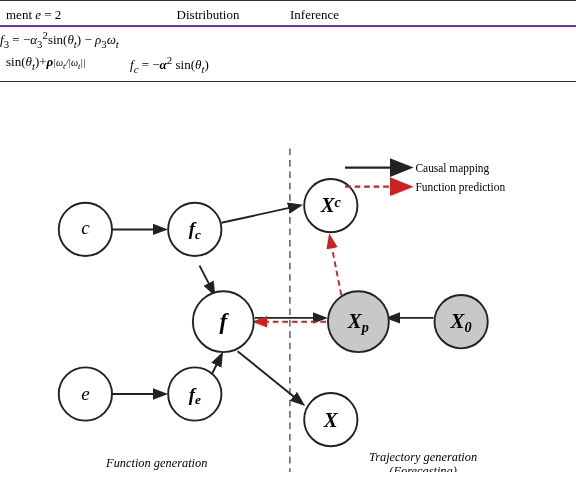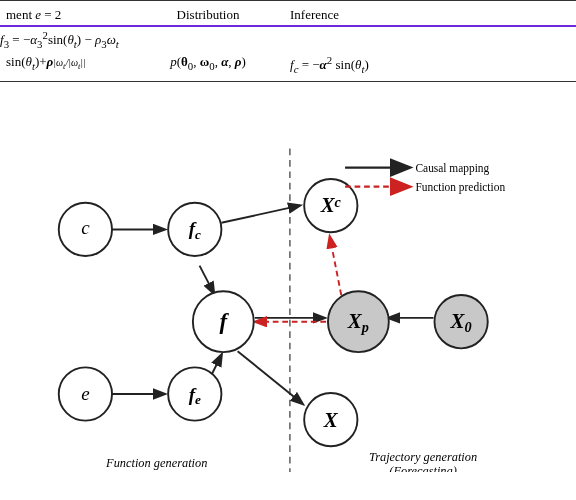--- a/index.html
+++ b/index.html
@@ -67,23 +67,20 @@
     <div class="col-inf">Inference</div>
   </div>
   <div class="table-row">
     <div class="col-inf">
       <i>f</i><sub>3</sub> = −<i>α</i><sub>3</sub><sup>2</sup>sin(<i>θ<sub>t</sub></i>) − <i>ρ</i><sub>3</sub><i>ω<sub>t</sub></i>
     </div>
   </div>
   <div class="table-row">
     <div class="col-env">
       sin(<i>θ<sub>t</sub></i>)+<b><i>ρ</i></b><sub style="font-size:10px"></sub><i style="font-size:10px">|ω<sub>t</sub>/|ω<sub>t</sub>||</i>
-    </div>
-    <div class="col-dist">
-      <i>p</i>(<b>θ</b><sub>0</sub>, <b>ω</b><sub>0</sub>, <b><i>α</i></b>, <b><i>ρ</i></b>)
     </div>
     <div class="col-inf">
       <i>f<sub>c</sub></i> = −<b><i>α</i></b><sup>2</sup> sin(<i>θ<sub>t</sub></i>)
     </div>
   </div>
 </div>
 
 <div class="diagram-section">
   <svg class="diagram" viewBox="0 0 576 410">
     <defs>

